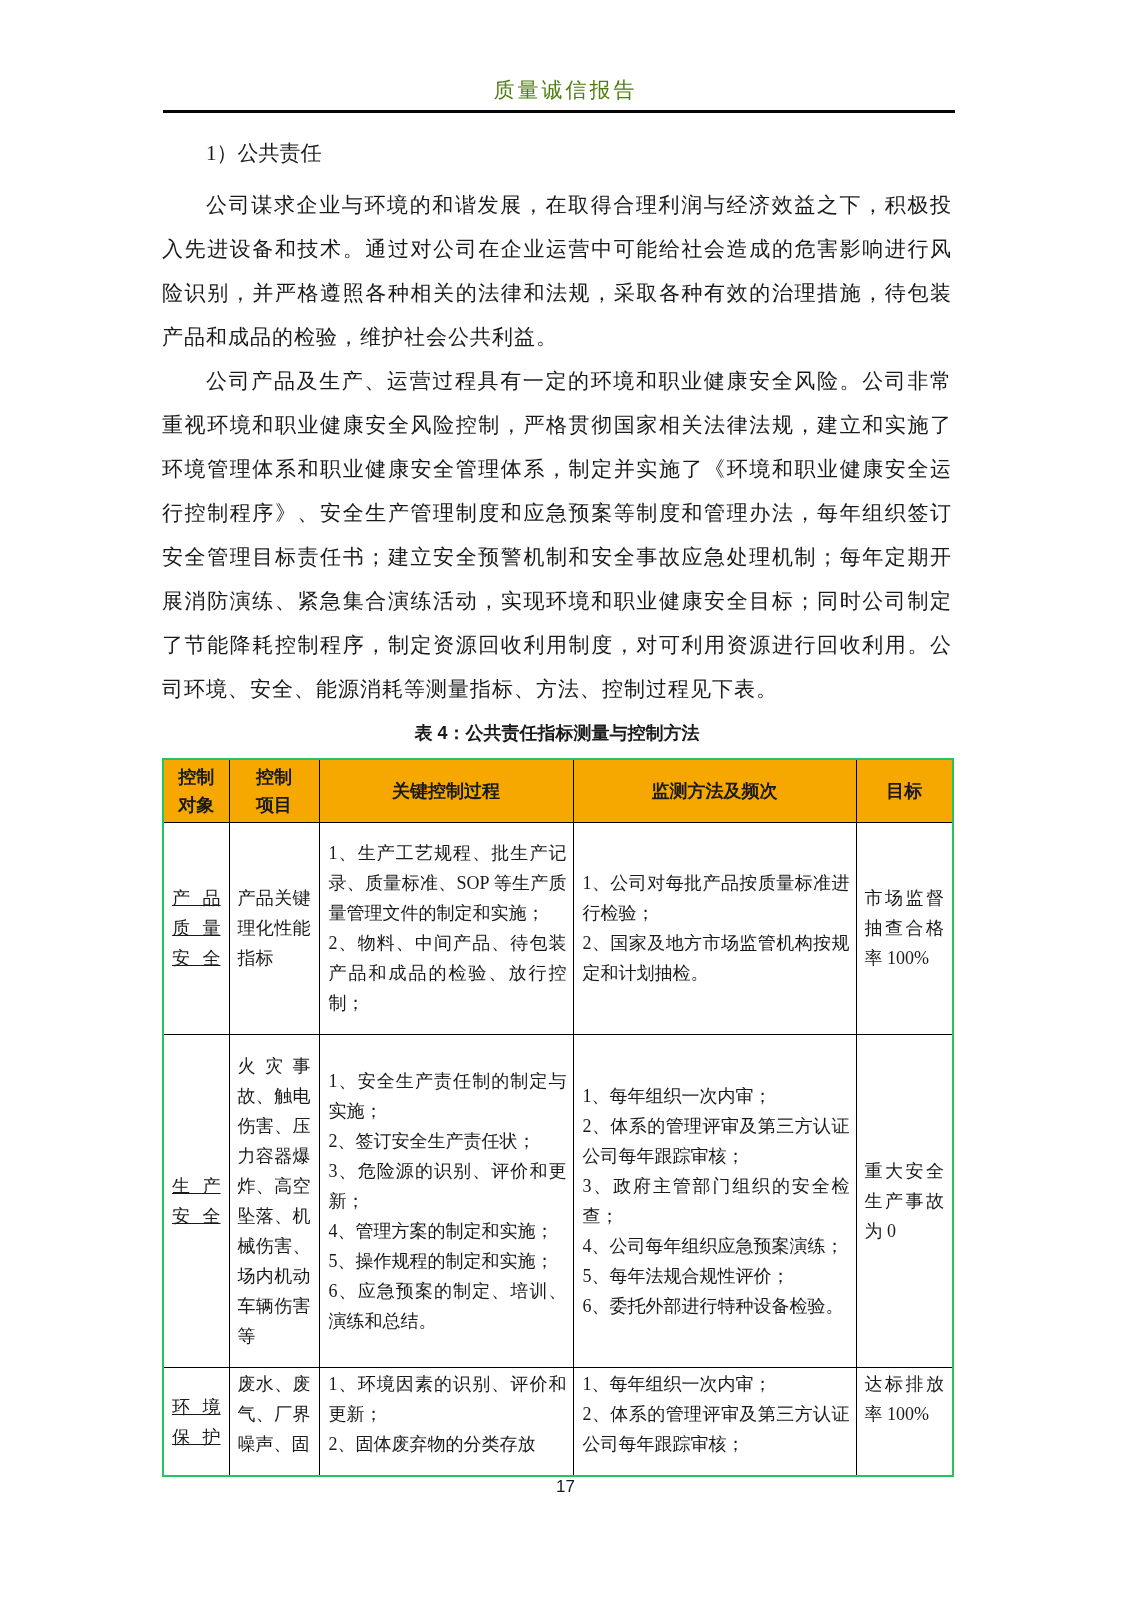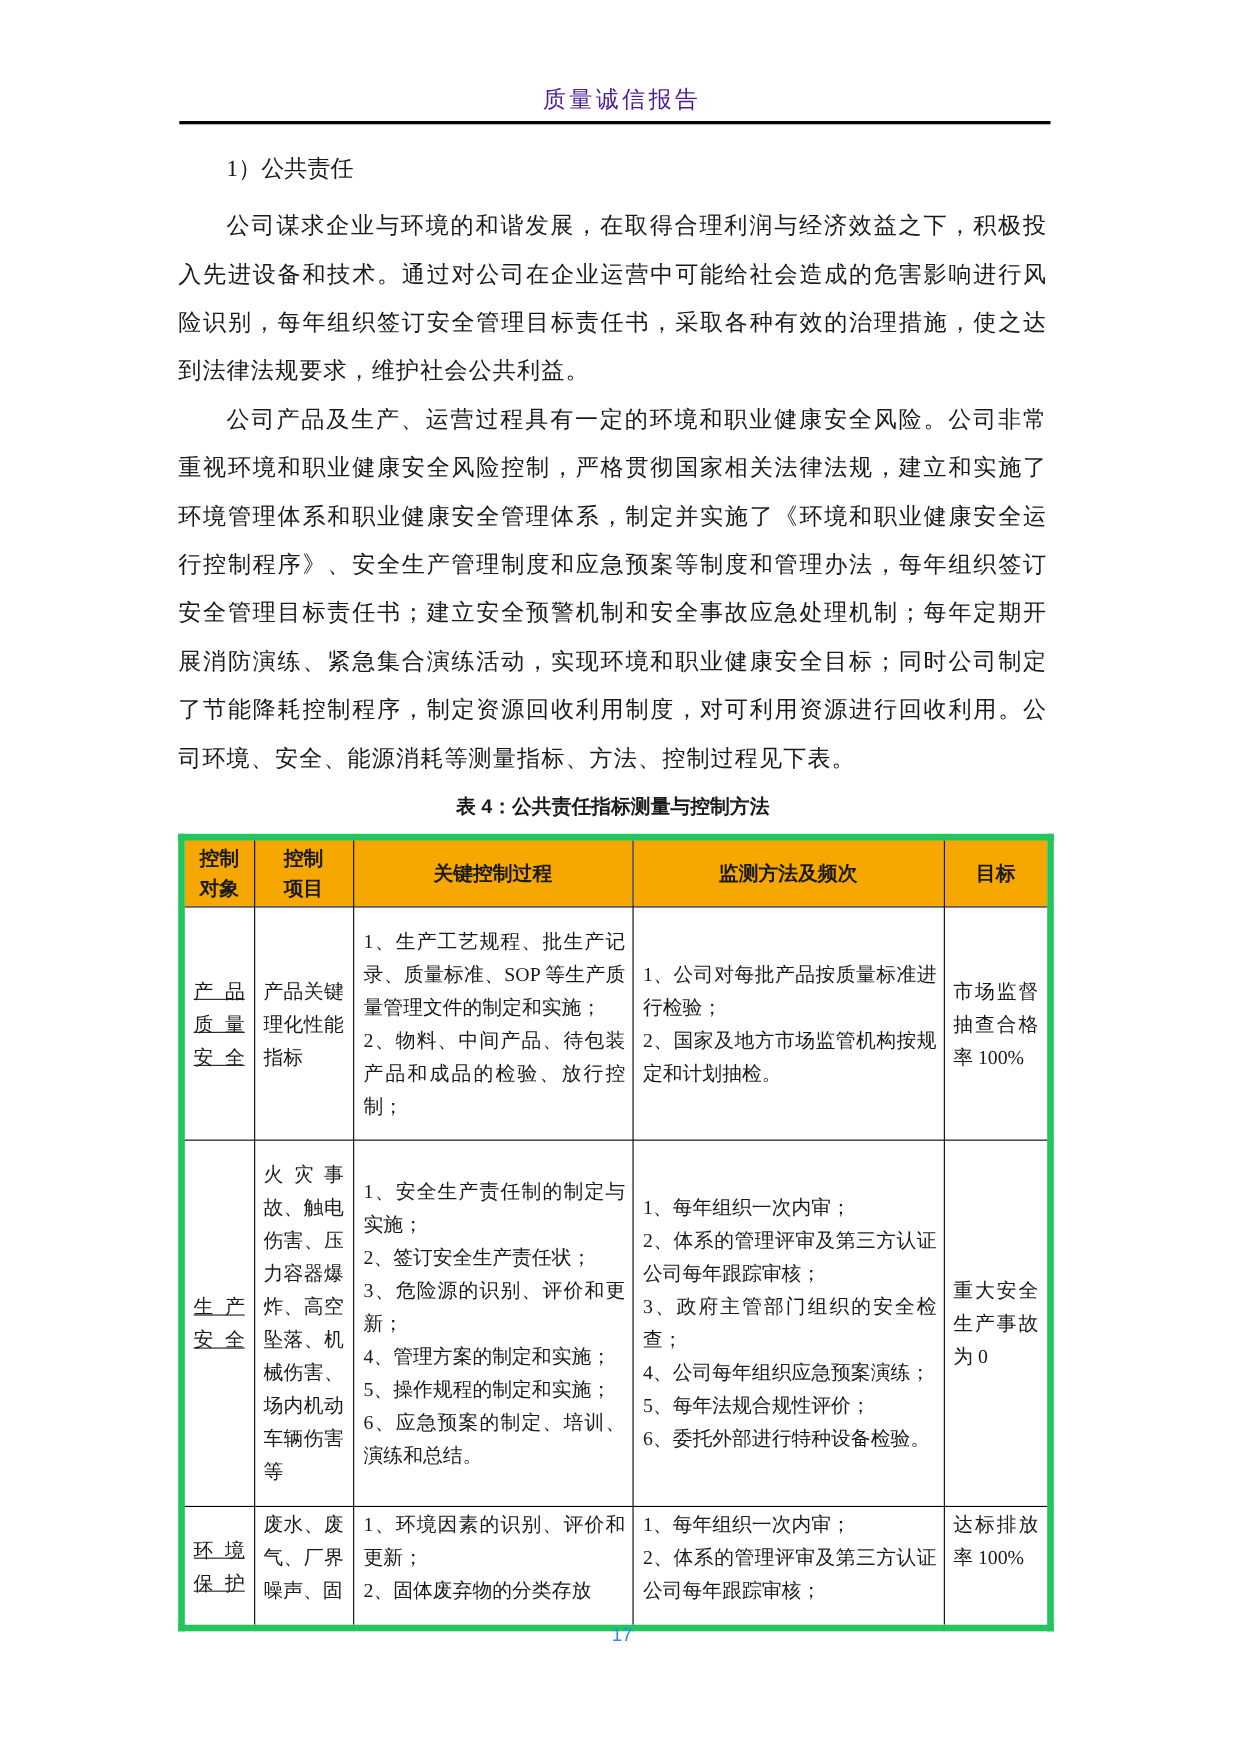--- a/index.html
+++ b/index.html
@@ -9,21 +9,21 @@
     width: 1131px; height: 1600px;
     background: #ffffff;
     position: relative;
     overflow: hidden;
     font-family: "Liberation Serif", "DejaVu Serif", serif;
     color: var(--ink);
   }
   .doc-title {
     position: absolute; top: 76px; left: 0; width: 1131px;
     text-align: center;
-    font-size: 21px; letter-spacing: 3px; color: #4c1d95;
+    font-size: 21px; letter-spacing: 3px; color: #4d7c0f;
   }
   .header-rule {
     position: absolute; top: 110px; left: 163px; width: 792px;
     border-top: 3px solid #050505;
   }
   .content {
     position: absolute; top: 140px; left: 162px; width: 790px;
   }
   .sec-heading {
     font-size: 21px; font-weight: normal; line-height: 26px;
@@ -36,21 +36,21 @@
   }
   .table-caption {
     margin-top: 10px; margin-bottom: 13px;
     text-align: center;
     font-family: "Liberation Sans", "DejaVu Sans", sans-serif;
     font-weight: bold; font-size: 18px;
   }
   table.ctrl-table {
     border-collapse: collapse; table-layout: fixed;
     width: 790px;
-    border: 6px solid #22c55e;
+    border: 2px solid #22c55e;
   }
   .ctrl-table th, .ctrl-table td {
     border: 1px solid #000;
     overflow: hidden;
   }
   .ctrl-table th {
     background: var(--accent);
     font-family: "Liberation Sans", "DejaVu Sans", sans-serif;
     font-weight: bold; font-size: 18px; line-height: 28px;
     text-align: center; vertical-align: middle;
@@ -82,32 +82,32 @@
   td.c-tgt {
     padding: 2px 8px;
     text-align: justify;
   }
   tr.row-3 td { vertical-align: top; padding-top: 1px; }
   tr.row-3 td.c-obj { vertical-align: middle; }
   .page-number {
     position: absolute; top: 1477px; left: 0; width: 1131px;
     text-align: center;
     font-family: "Liberation Sans", "DejaVu Sans", sans-serif;
-    font-size: 17px; color: #3b82f6;
+    font-size: 17px; color: #0f172a;
   }
 </style>
 </head>
 <body>
 
 <div class="doc-title">质量诚信报告</div>
 <div class="header-rule"></div>
 
 <div class="content">
   <h2 class="sec-heading">1）公共责任</h2>
-  <p class="para">公司谋求企业与环境的和谐发展，在取得合理利润与经济效益之下，积极投入先进设备和技术。通过对公司在企业运营中可能给社会造成的危害影响进行风险识别，每年组织签订安全管理目标责任书，采取各种有效的治理措施，使之达到法律法规要求，维护社会公共利益。</p>
+  <p class="para">公司谋求企业与环境的和谐发展，在取得合理利润与经济效益之下，积极投入先进设备和技术。通过对公司在企业运营中可能给社会造成的危害影响进行风险识别，并严格遵照各种相关的法律和法规，采取各种有效的治理措施，待包装产品和成品的检验，维护社会公共利益。</p>
   <p class="para">公司产品及生产、运营过程具有一定的环境和职业健康安全风险。公司非常重视环境和职业健康安全风险控制，严格贯彻国家相关法律法规，建立和实施了环境管理体系和职业健康安全管理体系，制定并实施了《环境和职业健康安全运行控制程序》、安全生产管理制度和应急预案等制度和管理办法，每年组织签订安全管理目标责任书；建立安全预警机制和安全事故应急处理机制；每年定期开展消防演练、紧急集合演练活动，实现环境和职业健康安全目标；同时公司制定了节能降耗控制程序，制定资源回收利用制度，对可利用资源进行回收利用。公司环境、安全、能源消耗等测量指标、方法、控制过程见下表。</p>
 
   <div class="table-caption">表 4：公共责任指标测量与控制方法</div>
 
   <table class="ctrl-table">
     <colgroup>
       <col style="width:66px">
       <col style="width:90px">
       <col style="width:254px">
       <col style="width:283px">

